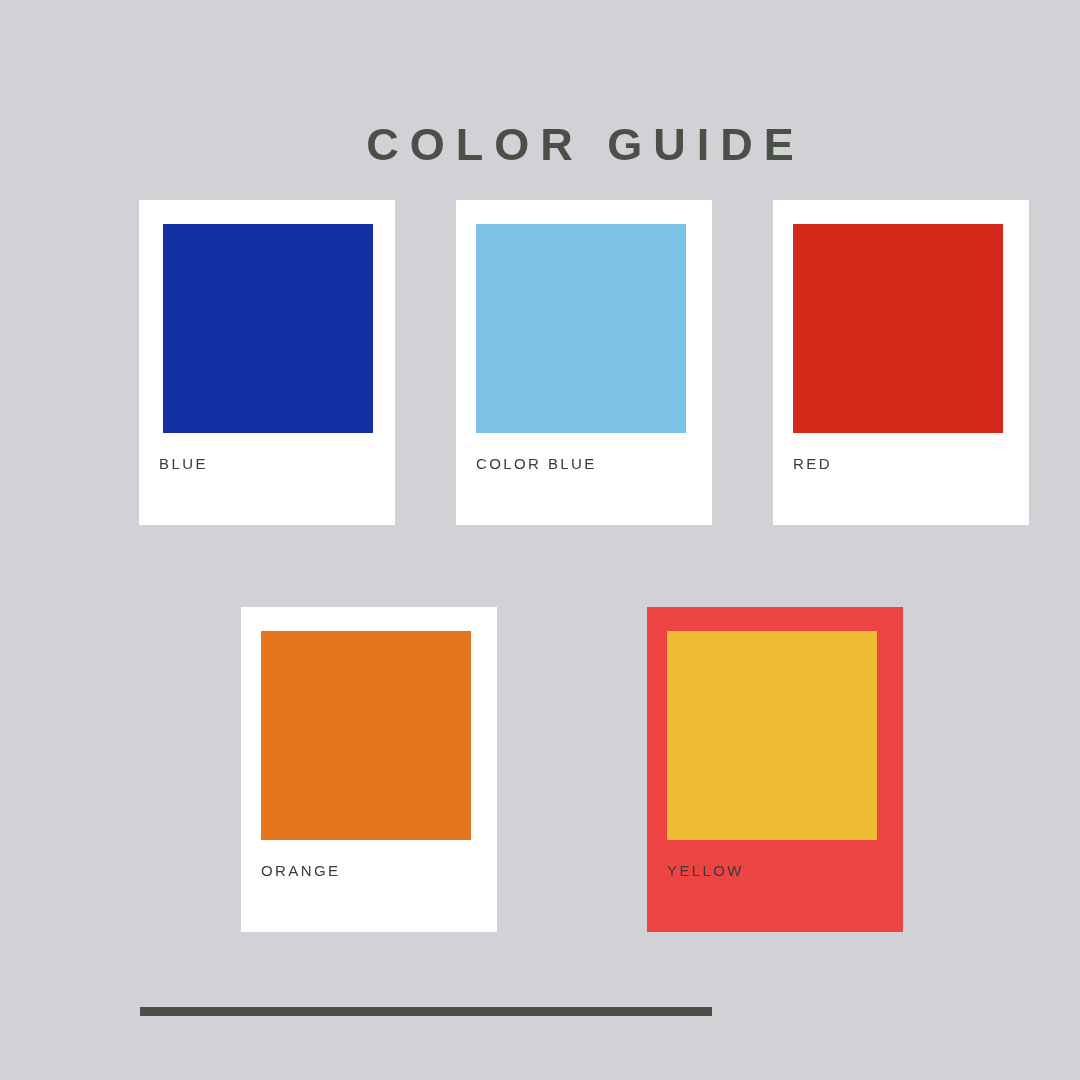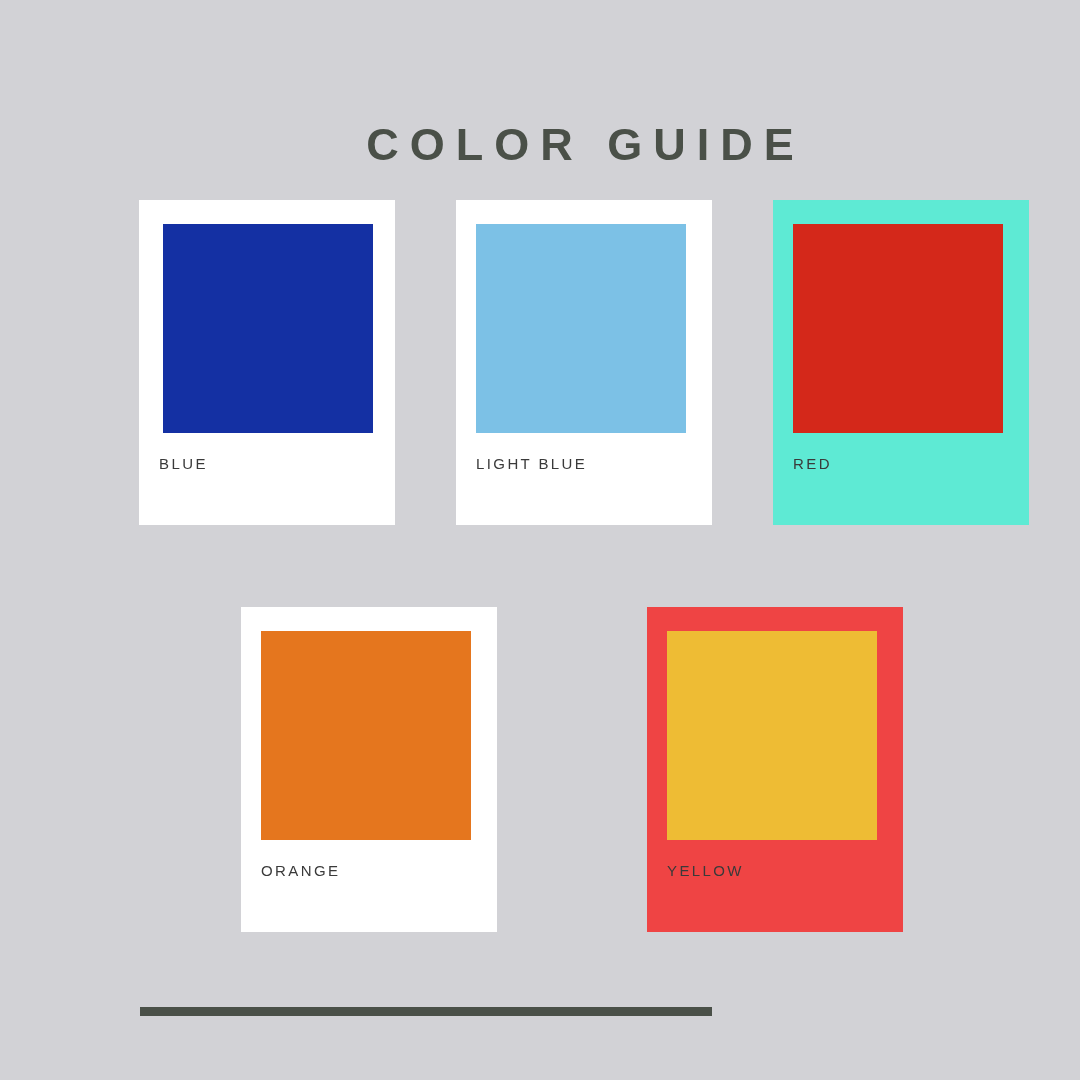--- a/index.html
+++ b/index.html
@@ -114,24 +114,24 @@
 
     <div class="row row-top">
 
       <div class="swatch-card" style="background: rgb(255, 255, 255); padding-left: 24px;">
         <span class="swatch-chip" style="background-color: rgb(20, 48, 163);"></span>
         <span class="swatch-label" style="color: rgb(58, 58, 58);">BLUE</span>
       </div>
 
       <div class="swatch-card" style="background: rgb(255, 255, 255);">
         <span class="swatch-chip" style="background-color: rgb(124, 193, 230);"></span>
-        <span class="swatch-label" style="color: rgb(58, 58, 58);">LIGHT BLUE</span>
+        <span class="swatch-label" style="color: rgb(58, 58, 58);">COLOR BLUE</span>
       </div>
 
-      <div class="swatch-card" style="background: #5eead4;">
+      <div class="swatch-card" style="background: #ffffff;">
         <span class="swatch-chip" style="background-color: rgb(212, 40, 26);"></span>
         <span class="swatch-label" style="color: rgb(58, 58, 58);">RED</span>
       </div>
 
     </div>
 
     <div class="row row-bottom">
 
       <div class="swatch-card" style="background: rgb(255, 255, 255);">
         <span class="swatch-chip" style="background-color: rgb(229, 118, 30);"></span>

